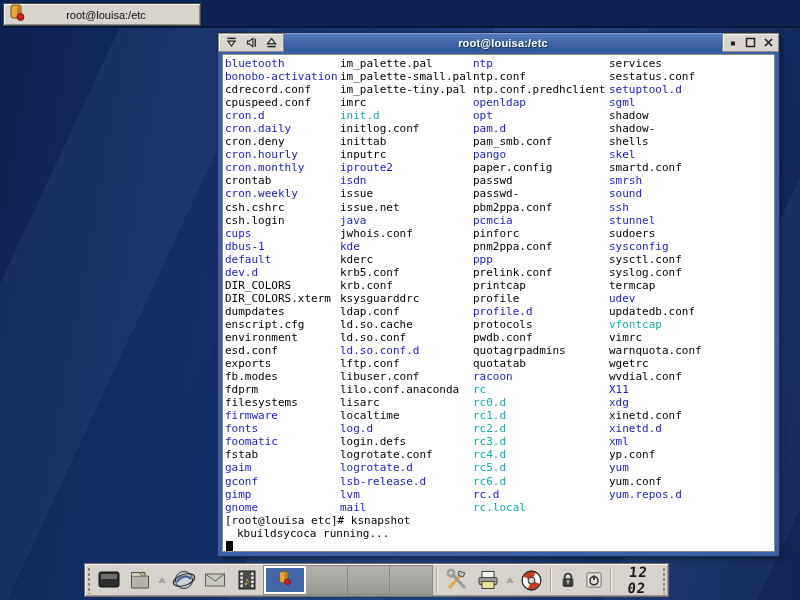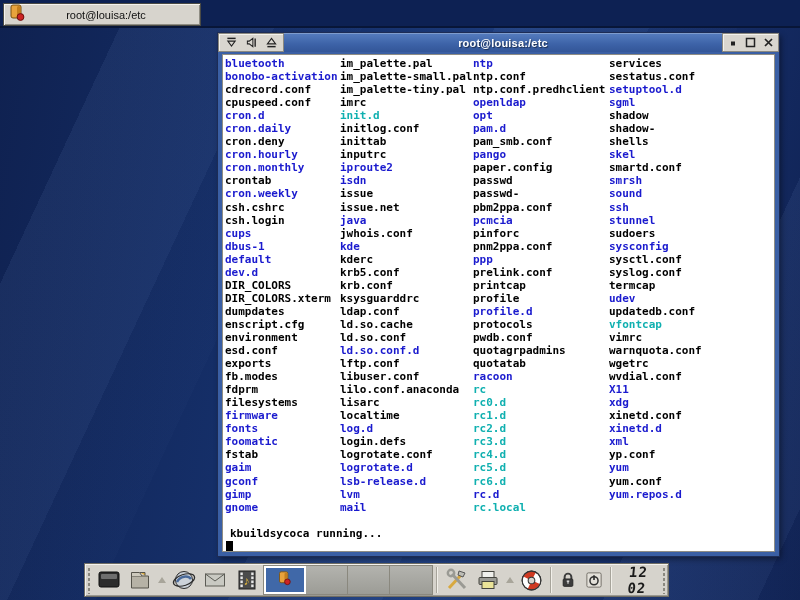--- a/index.html
+++ b/index.html
@@ -40,32 +40,32 @@
   .tb-left { width:66px; }
   .tb-right { width:57px; }
   .tb-mid { flex:1; background:linear-gradient(#547bbd, #3d63a8 55%, #335698);
     border-top:1px solid #7e9ccd; display:flex; align-items:center; justify-content:center; }
   .tb-title { color:#fff; font-weight:bold; font-size:11px; letter-spacing:0.2px;
     text-shadow:1px 1px 1px rgba(0,0,0,0.5); white-space:nowrap; }
   .tb-btn { width:16px; height:15px; display:flex; align-items:center; justify-content:center; }
   .win-body { position:absolute; top:19px; left:0; right:0; bottom:0;
     background:#3a5fa4; padding:4px; padding-top:2px; }
   .screen { position:relative; width:100%; height:100%; background:#fff;
-    border:1px solid #8f8d84; overflow:hidden;font-weight:bold; }
+    border:1px solid #8f8d84; overflow:hidden; }
 
   
   .term { position:absolute; inset:0; font-family:"DejaVu Sans Mono", monospace;
     font-size:11px; line-height:13.05px; }
   .tcol { position:absolute; top:2px; white-space:pre; }
   .tline { display:block; height:13.05px; }
   .c-d { color:#1a1ace; }
   .c-l { color:#10b0b0; }
   .c-f { color:#000; }
   .tprompt { position:absolute; left:2px; top:459px; color:#000; white-space:pre; }
-  .tstatus { position:absolute; left:7px; top:472px; color:#000; white-space:pre; }
+  .tstatus { position:absolute; left:14px; top:472px; color:#000; white-space:pre; }
   .tcursor { position:absolute; left:3px; top:486px; width:7px; height:11px; background:#000; }
 
   
   .panel { position:absolute; left:84px; top:563px; height:34px; width:585px;
     background:#d6d3cc; border:1px solid #6f6d64;
     box-shadow:inset 1px 1px 0 #f4f2ee, inset -1px -1px 0 #9a9890;
     display:flex; align-items:center; }
   .grip { width:6px; height:28px; margin:0 1px;
     background-image:radial-gradient(#8a887e 1px, transparent 1.2px);
     background-size:4px 5px; background-position:1px 1px; }
@@ -147,20 +147,21 @@
     </div>
     <div class="win-body">
       <div class="screen">
         <div class="term">
             <div class="tcol" style="left: 2px;"><span class="tline c-d">bluetooth</span><span class="tline c-d">bonobo-activation</span><span class="tline c-f">cdrecord.conf</span><span class="tline c-f">cpuspeed.conf</span><span class="tline c-d">cron.d</span><span class="tline c-d">cron.daily</span><span class="tline c-f">cron.deny</span><span class="tline c-d">cron.hourly</span><span class="tline c-d">cron.monthly</span><span class="tline c-f">crontab</span><span class="tline c-d">cron.weekly</span><span class="tline c-f">csh.cshrc</span><span class="tline c-f">csh.login</span><span class="tline c-d">cups</span><span class="tline c-d">dbus-1</span><span class="tline c-d">default</span><span class="tline c-d">dev.d</span><span class="tline c-f">DIR_COLORS</span><span class="tline c-f">DIR_COLORS.xterm</span><span class="tline c-f">dumpdates</span><span class="tline c-f">enscript.cfg</span><span class="tline c-f">environment</span><span class="tline c-f">esd.conf</span><span class="tline c-f">exports</span><span class="tline c-f">fb.modes</span><span class="tline c-f">fdprm</span><span class="tline c-f">filesystems</span><span class="tline c-d">firmware</span><span class="tline c-d">fonts</span><span class="tline c-d">foomatic</span><span class="tline c-f">fstab</span><span class="tline c-d">gaim</span><span class="tline c-d">gconf</span><span class="tline c-d">gimp</span><span class="tline c-d">gnome</span></div>
             <div class="tcol" style="left: 117px;"><span class="tline c-f">im_palette.pal</span><span class="tline c-f">im_palette-small.pal</span><span class="tline c-f">im_palette-tiny.pal</span><span class="tline c-f">imrc</span><span class="tline c-l">init.d</span><span class="tline c-f">initlog.conf</span><span class="tline c-f">inittab</span><span class="tline c-f">inputrc</span><span class="tline c-d">iproute2</span><span class="tline c-d">isdn</span><span class="tline c-f">issue</span><span class="tline c-f">issue.net</span><span class="tline c-d">java</span><span class="tline c-f">jwhois.conf</span><span class="tline c-d">kde</span><span class="tline c-f">kderc</span><span class="tline c-f">krb5.conf</span><span class="tline c-f">krb.conf</span><span class="tline c-f">ksysguarddrc</span><span class="tline c-f">ldap.conf</span><span class="tline c-f">ld.so.cache</span><span class="tline c-f">ld.so.conf</span><span class="tline c-d">ld.so.conf.d</span><span class="tline c-f">lftp.conf</span><span class="tline c-f">libuser.conf</span><span class="tline c-f">lilo.conf.anaconda</span><span class="tline c-f">lisarc</span><span class="tline c-f">localtime</span><span class="tline c-d">log.d</span><span class="tline c-f">login.defs</span><span class="tline c-f">logrotate.conf</span><span class="tline c-d">logrotate.d</span><span class="tline c-d">lsb-release.d</span><span class="tline c-d">lvm</span><span class="tline c-d">mail</span></div>
             <div class="tcol" style="left: 250px;"><span class="tline c-d">ntp</span><span class="tline c-f">ntp.conf</span><span class="tline c-f">ntp.conf.predhclient</span><span class="tline c-d">openldap</span><span class="tline c-d">opt</span><span class="tline c-d">pam.d</span><span class="tline c-f">pam_smb.conf</span><span class="tline c-d">pango</span><span class="tline c-f">paper.config</span><span class="tline c-f">passwd</span><span class="tline c-f">passwd-</span><span class="tline c-f">pbm2ppa.conf</span><span class="tline c-d">pcmcia</span><span class="tline c-f">pinforc</span><span class="tline c-f">pnm2ppa.conf</span><span class="tline c-d">ppp</span><span class="tline c-f">prelink.conf</span><span class="tline c-f">printcap</span><span class="tline c-f">profile</span><span class="tline c-d">profile.d</span><span class="tline c-f">protocols</span><span class="tline c-f">pwdb.conf</span><span class="tline c-f">quotagrpadmins</span><span class="tline c-f">quotatab</span><span class="tline c-d">racoon</span><span class="tline c-l">rc</span><span class="tline c-l">rc0.d</span><span class="tline c-l">rc1.d</span><span class="tline c-l">rc2.d</span><span class="tline c-l">rc3.d</span><span class="tline c-l">rc4.d</span><span class="tline c-l">rc5.d</span><span class="tline c-l">rc6.d</span><span class="tline c-d">rc.d</span><span class="tline c-l">rc.local</span></div>
             <div class="tcol" style="left: 386px;"><span class="tline c-f">services</span><span class="tline c-f">sestatus.conf</span><span class="tline c-d">setuptool.d</span><span class="tline c-d">sgml</span><span class="tline c-f">shadow</span><span class="tline c-f">shadow-</span><span class="tline c-f">shells</span><span class="tline c-d">skel</span><span class="tline c-f">smartd.conf</span><span class="tline c-d">smrsh</span><span class="tline c-d">sound</span><span class="tline c-d">ssh</span><span class="tline c-d">stunnel</span><span class="tline c-f">sudoers</span><span class="tline c-d">sysconfig</span><span class="tline c-f">sysctl.conf</span><span class="tline c-f">syslog.conf</span><span class="tline c-f">termcap</span><span class="tline c-d">udev</span><span class="tline c-f">updatedb.conf</span><span class="tline c-l">vfontcap</span><span class="tline c-f">vimrc</span><span class="tline c-f">warnquota.conf</span><span class="tline c-f">wgetrc</span><span class="tline c-f">wvdial.conf</span><span class="tline c-d">X11</span><span class="tline c-d">xdg</span><span class="tline c-f">xinetd.conf</span><span class="tline c-d">xinetd.d</span><span class="tline c-d">xml</span><span class="tline c-f">yp.conf</span><span class="tline c-d">yum</span><span class="tline c-f">yum.conf</span><span class="tline c-d">yum.repos.d</span></div>
           </div>
         <div class="term">
+          <div class="tprompt">[root@louisa etc]# ksnapshot</div>
           <div class="tstatus">kbuildsycoca running...</div>
           <div class="tcursor"></div>
         </div>
       </div>
     </div>
   </div>
 
   <div class="panel">
     <div class="grip"></div>
 

